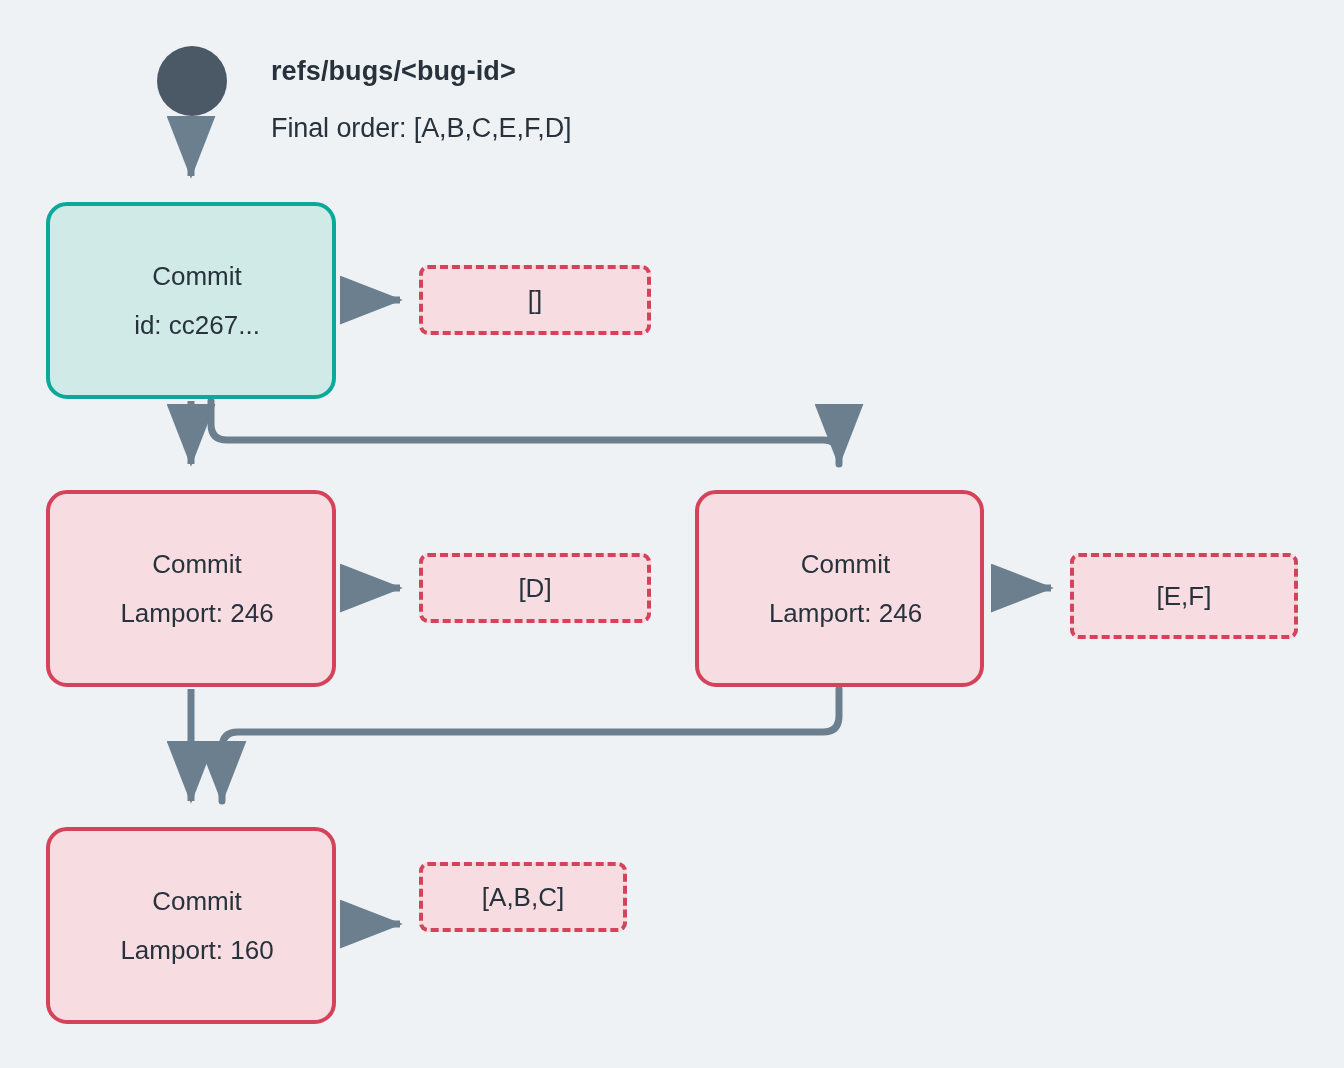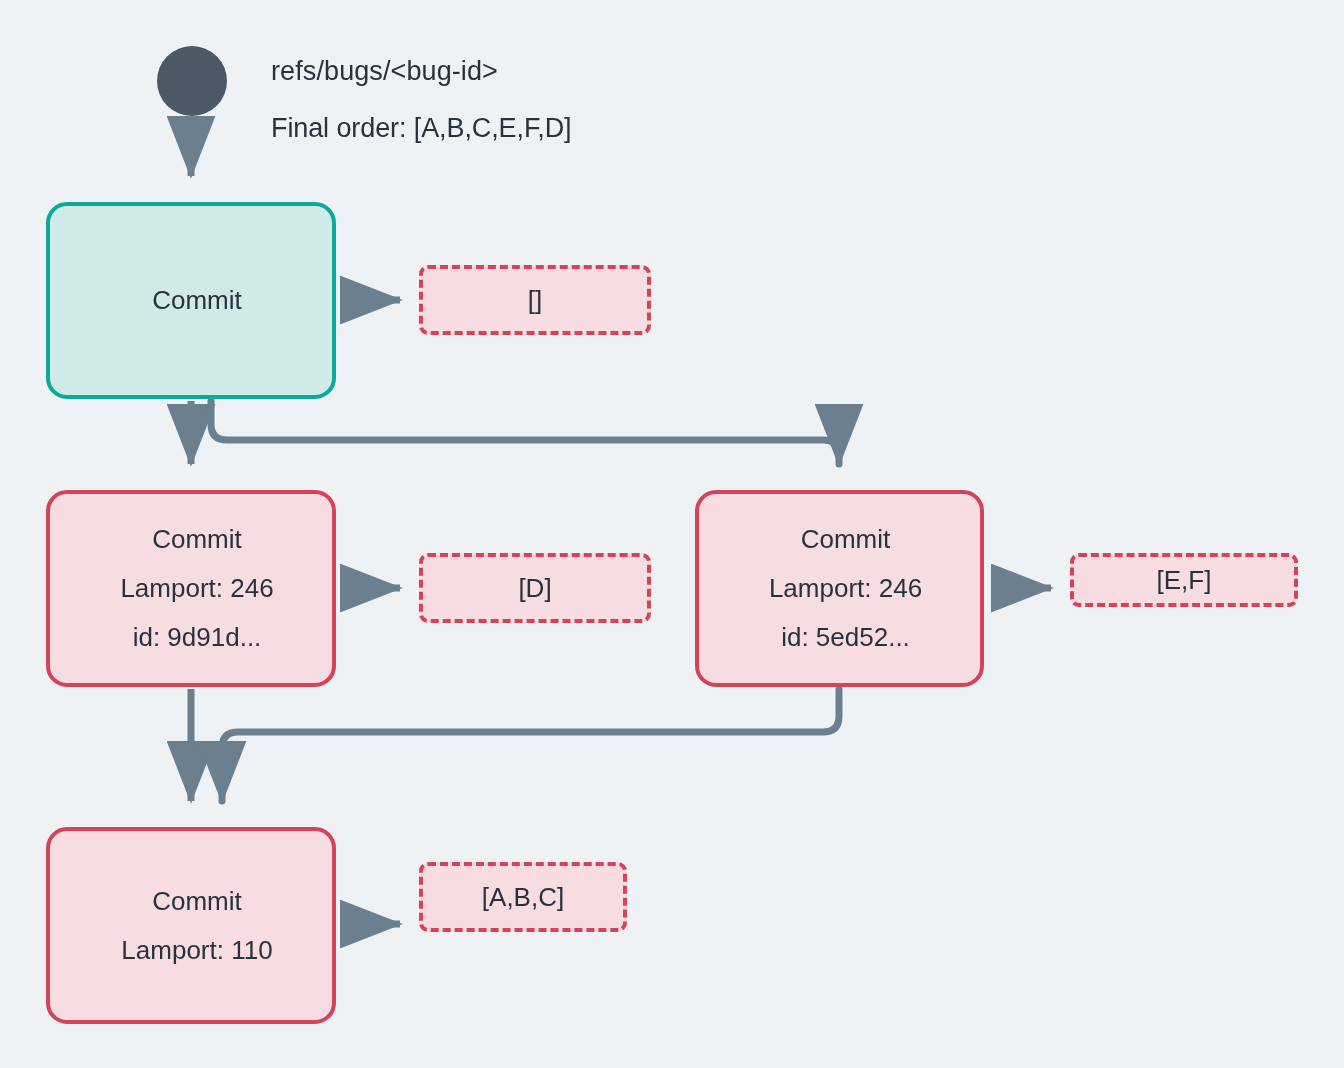--- a/index.html
+++ b/index.html
@@ -42,21 +42,21 @@
   
   .head-label {
     position: absolute;
     left: 271px;
     color: #28323c;
     white-space: nowrap;
   }
   .head-ref {
     top: 56px;
     font-size: 27px;
-    font-weight: 400;
+    font-weight: 700;
     letter-spacing: 0.1px;
   }
   .head-order {
     top: 113px;
     font-size: 27px;
     font-weight: 400;
     letter-spacing: -0.1px;
   }
 
   
@@ -100,21 +100,21 @@
     border-radius: 9px;
     display: flex;
     align-items: center;
     justify-content: center;
     color: #28323c;
     font-size: 26px;
     white-space: nowrap;
   }
   #label-a { left: 419px;  top: 265px; width: 232px; height: 70px; }
   #label-b { left: 419px;  top: 553px; width: 232px; height: 70px; }
-  #label-c { left: 1070px; top: 553px; width: 228px; height: 54px; }
+  #label-c { left: 1070px; top: 553px; width: 228px; height: 86px; }
   #label-d { left: 419px;  top: 862px; width: 208px; height: 70px; }
 </style>
 </head>
 <body>
 
 <div id="canvas">
 
   <svg class="edges" viewBox="0 0 1344 1068" width="1344" height="1068">
     <defs>
       <marker id="arrowhead" markerWidth="9" markerHeight="7" refX="8.6" refY="3.5" orient="auto" markerUnits="strokeWidth">
@@ -141,37 +141,36 @@
     <path d="M 348 924 L 400 924" stroke="#6b7f8f" stroke-width="7" fill="none" marker-end="url(#arrowhead)"></path>
   </svg>
 
   <div class="root-circle"></div>
 
   <div class="head-label head-ref">refs/bugs/&lt;bug-id&gt;</div>
   <div class="head-label head-order">Final order: [A,B,C,E,F,D]</div>
 
   <div class="node teal" id="node-a">
     <div class="line">Commit</div>
+    <div class="line">id: cc267...</div>
   </div>
 
   <div class="node red" id="node-b">
     <div class="line">Commit</div>
     <div class="line">Lamport: 246</div>
-    <div class="line">id: 9d91d...</div>
   </div>
 
   <div class="node red" id="node-c">
     <div class="line">Commit</div>
     <div class="line">Lamport: 246</div>
-    <div class="line">id: 5ed52...</div>
   </div>
 
   <div class="node red" id="node-d">
     <div class="line">Commit</div>
-    <div class="line">Lamport: 110</div>
+    <div class="line">Lamport: 160</div>
   </div>
 
   <div class="dashed-box" id="label-a">[]</div>
   <div class="dashed-box" id="label-b">[D]</div>
   <div class="dashed-box" id="label-c">[E,F]</div>
   <div class="dashed-box" id="label-d">[A,B,C]</div>
 
 </div>
 
 </body></html>

